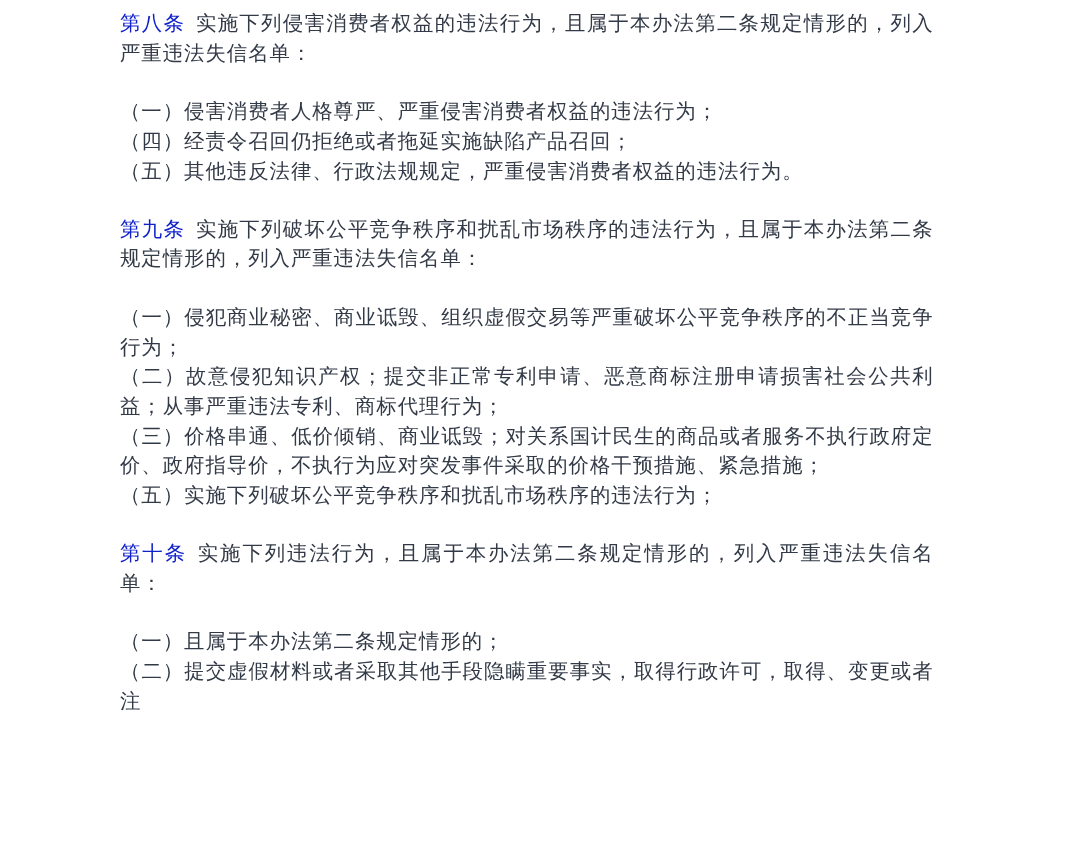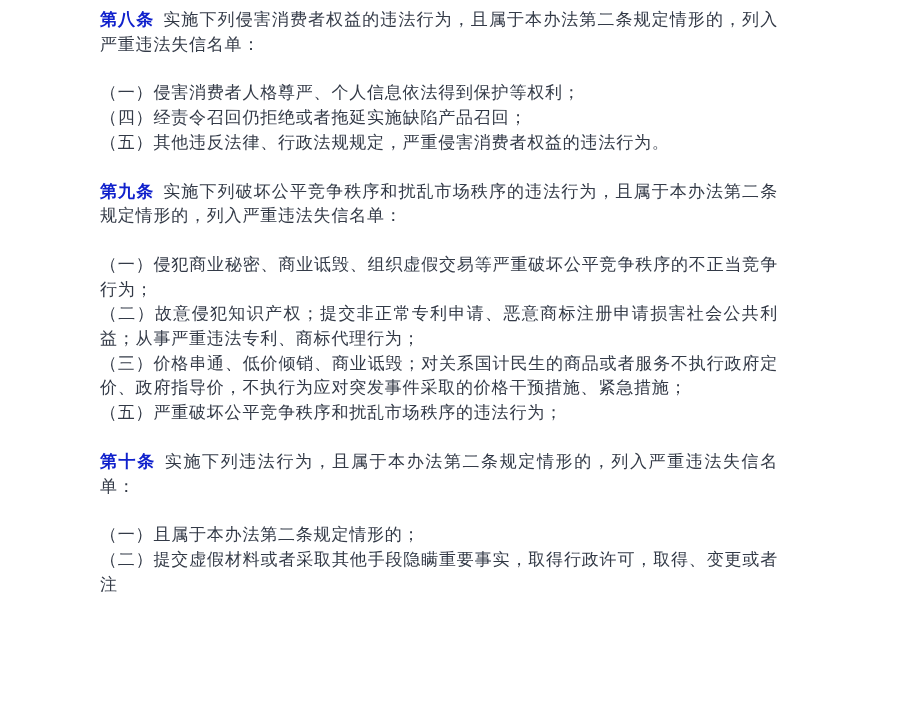--- a/index.html
+++ b/index.html
@@ -23,51 +23,51 @@
     line-height:24.7px;
     letter-spacing:0.8px;
     text-align:justify;
     color:var(--text-color);
   }
   .article-lead{margin-bottom:24px !important;}
   .article-items{margin-bottom:24px;}
   .article-items p{margin:0;}
   .article:last-child .article-items{margin-bottom:0;}
   .article-no{
-    font-weight:bold;
+    font-weight:normal;
     color:var(--accent);
   }
   .article-intro{margin-left:9px;}
   
   .article:last-child .article-items p:last-child{text-align-last:justify;}
 </style>
 </head>
 <body>
 
 <div class="doc" id="doc-root">
   <div class="article">
     <p class="article-lead">
       <span class="article-no">第八条</span><span class="article-intro">实施下列侵害消费者权益的违法行为，且属于本办法第二条规定情形的，列入严重违法失信名单：</span>
     </p>
     <div class="article-items">
-        <p class="item">（一）侵害消费者人格尊严、个人信息依法得到保护等权利；</p>
+        <p class="item">（一）侵害消费者人格尊严、严重侵害消费者权益的违法行为；</p>
         <p class="item">（四）经责令召回仍拒绝或者拖延实施缺陷产品召回；</p>
         <p class="item">（五）其他违反法律、行政法规规定，严重侵害消费者权益的违法行为。</p>
       </div>
   </div>
 
   <div class="article">
     <p class="article-lead">
       <span class="article-no">第九条</span><span class="article-intro">实施下列破坏公平竞争秩序和扰乱市场秩序的违法行为，且属于本办法第二条规定情形的，列入严重违法失信名单：</span>
     </p>
     <div class="article-items">
         <p class="item">（一）侵犯商业秘密、商业诋毁、组织虚假交易等严重破坏公平竞争秩序的不正当竞争行为；</p>
         <p class="item">（二）故意侵犯知识产权；提交非正常专利申请、恶意商标注册申请损害社会公共利益；从事严重违法专利、商标代理行为；</p>
         <p class="item">（三）价格串通、低价倾销、商业诋毁；对关系国计民生的商品或者服务不执行政府定价、政府指导价，不执行为应对突发事件采取的价格干预措施、紧急措施；</p>
-        <p class="item">（五）严重破坏公平竞争秩序和扰乱市场秩序的违法行为；</p>
+        <p class="item">（五）实施下列破坏公平竞争秩序和扰乱市场秩序的违法行为；</p>
       </div>
   </div>
 
   <div class="article">
     <p class="article-lead">
       <span class="article-no">第十条</span><span class="article-intro">实施下列违法行为，且属于本办法第二条规定情形的，列入严重违法失信名单：</span>
     </p>
     <div class="article-items">
         <p class="item">（一）且属于本办法第二条规定情形的；</p>
         <p class="item">（二）提交虚假材料或者采取其他手段隐瞒重要事实，取得行政许可，取得、变更或者注</p>

